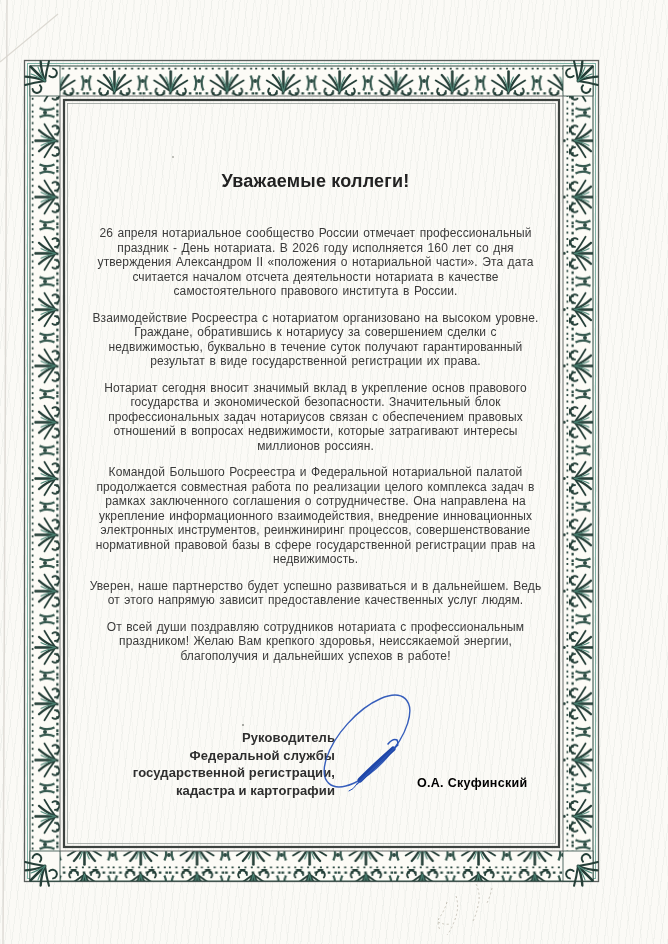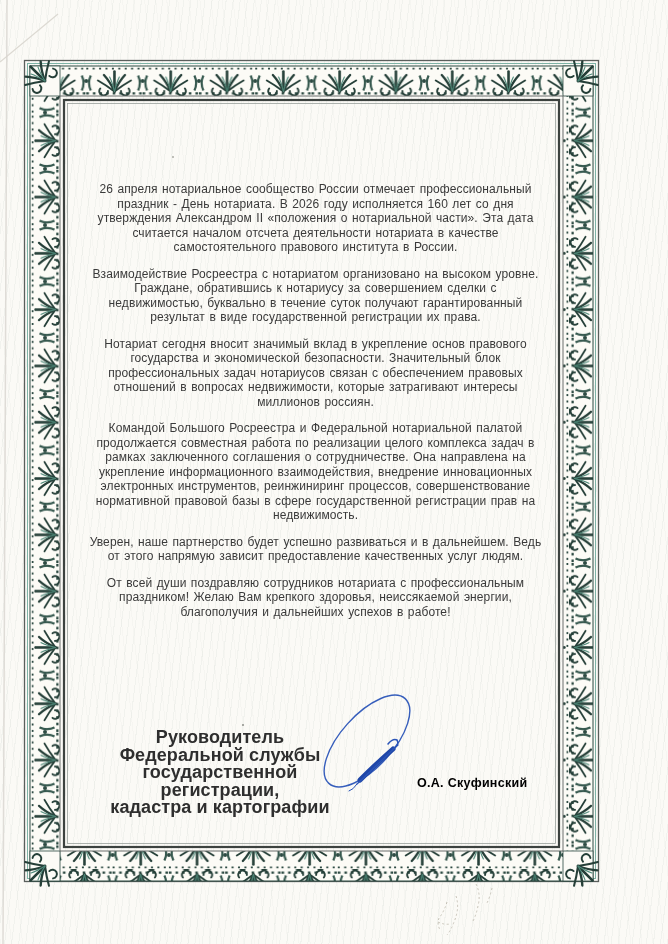--- a/index.html
+++ b/index.html
@@ -26,22 +26,22 @@
     margin:0 0 34px 0;font-size:18px;line-height:22px;color:#222;
     font-weight:bold;letter-spacing:.2px;
   }
   .content p{
     margin:12px auto 7px auto;max-width:460px;
     font-size:12px;line-height:14.5px;letter-spacing:.1px;
     word-spacing:1px;color:#3a3a3a;
   }
   .signoff{
     position:absolute;left:105px;top:729px;width:230px;
-    font-weight:bold;font-size:18px;line-height:17.5px;
-    color:#2e2e2e;text-align:center;letter-spacing:.1px;
+    font-weight:bold;font-size:13px;line-height:17.5px;
+    color:#2e2e2e;text-align:right;letter-spacing:.1px;
   }
   .sig-name{
     position:absolute;left:417px;top:776px;
     font-weight:bold;font-size:12.5px;color:#000000;letter-spacing:.3px;
     white-space:nowrap;
   }
   .sig-svg{position:absolute;left:300px;top:680px;width:150px;height:135px;}
   .artifacts-svg{position:absolute;left:0;top:0;width:668px;height:944px;pointer-events:none;}
 </style>
 </head>
@@ -108,20 +108,21 @@
       <use href="#fan" transform="translate(45 866) rotate(-135) scale(1.02)"></use>
       <use href="#fan" transform="translate(578 866) rotate(135) scale(1.02)"></use>
     </g>
 
     <rect x="60" y="96" width="503" height="755" fill="none" stroke="#6a6f6c" stroke-width="1"></rect>
     <rect x="64" y="100" width="495" height="747" fill="none" stroke="#3c423f" stroke-width="2.2"></rect>
     <rect x="67.5" y="103.5" width="488" height="740" fill="none" stroke="#9aa19c" stroke-width=".8"></rect>
   </svg>
 
   <div class="content">
+    <h1>Уважаемые коллеги!</h1>
     <p>26 апреля нотариальное сообщество России отмечает профессиональный праздник - День нотариата. В 2026 году исполняется 160 лет со дня утверждения Александром II «положения о нотариальной части». Эта дата считается началом отсчета деятельности нотариата в качестве самостоятельного правового института в России.</p>
     <p>Взаимодействие Росреестра с нотариатом организовано на высоком уровне. Граждане, обратившись к нотариусу за совершением сделки с недвижимостью, буквально в течение суток получают гарантированный результат в виде государственной регистрации их права.</p>
     <p>Нотариат сегодня вносит значимый вклад в укрепление основ правового государства и экономической безопасности. Значительный блок профессиональных задач нотариусов связан с обеспечением правовых отношений в вопросах недвижимости, которые затрагивают интересы миллионов россиян.</p>
     <p>Командой Большого Росреестра и Федеральной нотариальной палатой продолжается совместная работа по реализации целого комплекса задач в рамках заключенного соглашения о сотрудничестве. Она направлена на укрепление информационного взаимодействия, внедрение инновационных электронных инструментов, реинжиниринг процессов, совершенствование нормативной правовой базы в сфере государственной регистрации прав на недвижимость.</p>
     <p>Уверен, наше партнерство будет успешно развиваться и в дальнейшем. Ведь от этого напрямую зависит предоставление качественных услуг людям.</p>
     <p>От всей души поздравляю сотрудников нотариата с профессиональным праздником! Желаю Вам крепкого здоровья, неиссякаемой энергии, благополучия и дальнейших успехов в работе!</p>
   </div>
 
   <div class="signoff">
     <div>Руководитель</div>

